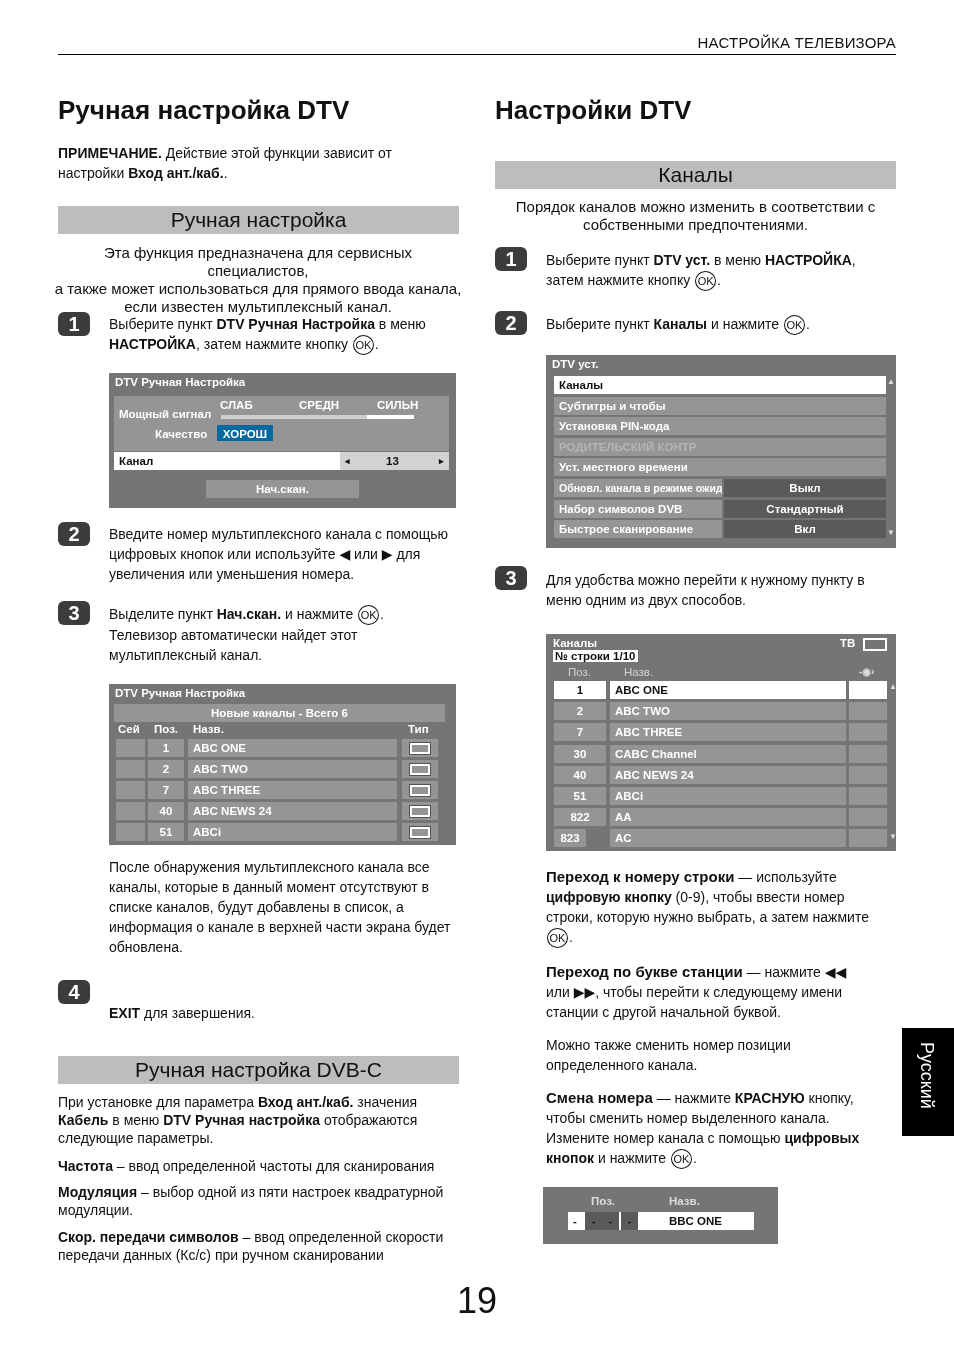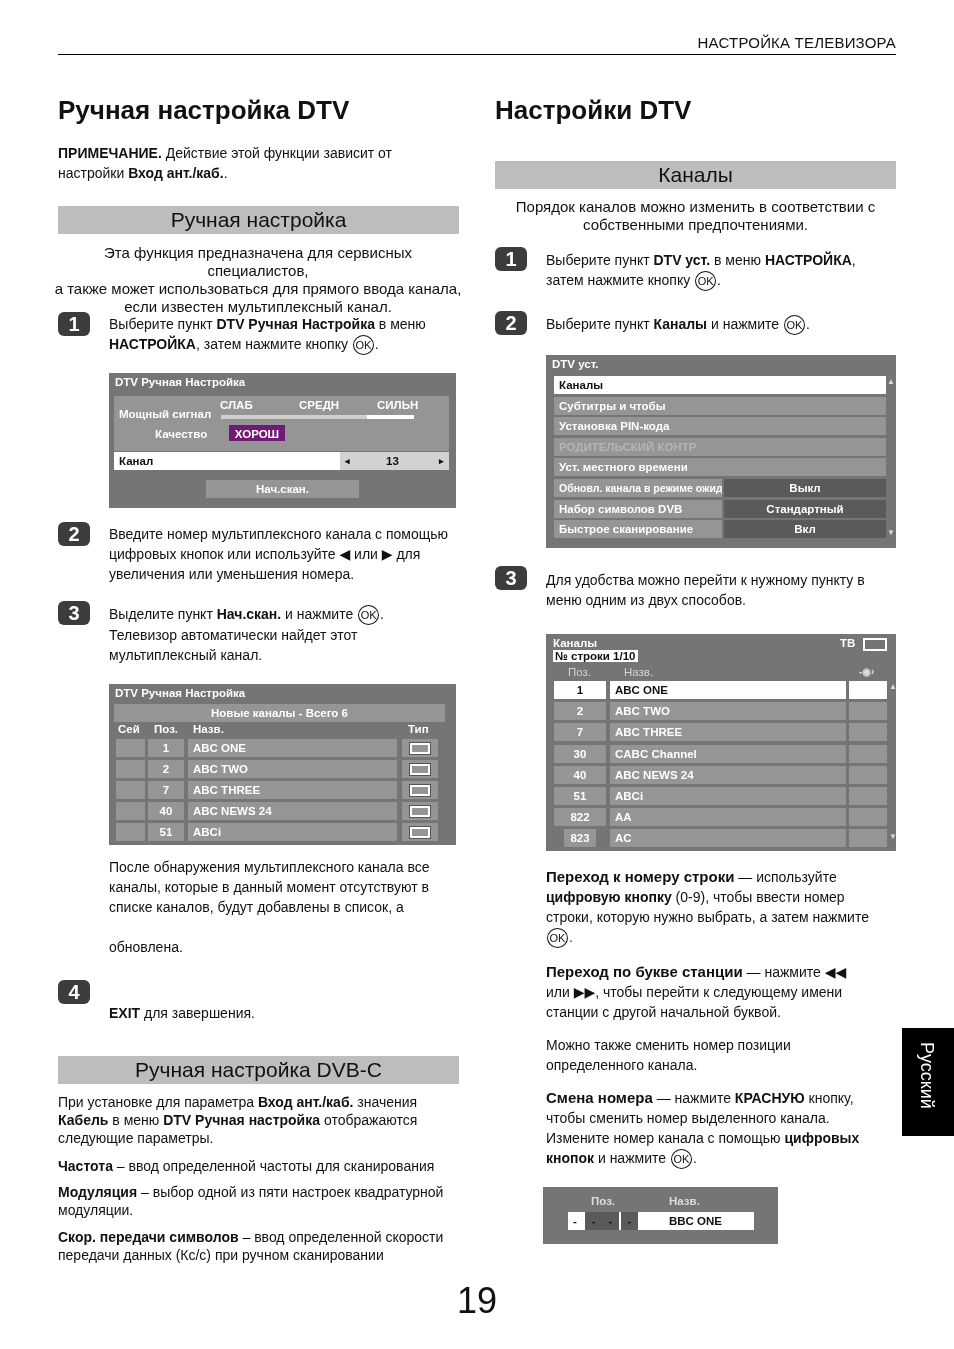--- a/index.html
+++ b/index.html
@@ -59,21 +59,21 @@
 <div class="panel" style="left:109px; top:373px; width:347px; height:135px;">
   <div class="title">DTV Ручная Настройка</div>
   <div class="abs" style="left:5px; top:23px; width:335px; height:55px; background:#959595;"></div>
   <div class="abs" style="left:10px; top:35px;">Мощный сигнал</div>
   <div class="abs" style="left:111px; top:26px;">СЛАБ</div>
   <div class="abs" style="left:190px; top:26px;">СРЕДН</div>
   <div class="abs" style="left:268px; top:26px;">СИЛЬН</div>
   <div class="abs" style="left:112px; top:42px; width:146px; height:4px; background:#cfcfcf;"></div>
   <div class="abs" style="left:258px; top:42px; width:47px; height:4px; background:#fff;"></div>
   <div class="abs" style="left:10px; top:55px;margin-left:36px;">Качество</div>
-  <div class="abs" style="left:120px; top:52px; width:56px; height:16px; background:#701a75; text-align:center; line-height:18px;">ХОРОШ</div>
+  <div class="abs" style="left:108px; top:52px; width:56px; height:16px; background:#0369a1; text-align:center; line-height:18px;">ХОРОШ</div>
   <div class="cell sel" style="left:5px; top:79px; width:226px;">Канал</div>
   <div class="cell" style="left:231px; top:79px; width:109px; background:#d2d2d2; color:#111; padding:0;">
     <span class="abs" style="left:5px; font-size:9px;">◂</span>
     <span class="abs" style="left:46px;">13</span>
     <span class="abs" style="left:99px; font-size:9px;">▸</span>
   </div>
   <div class="cell ctr" style="left:97px; top:107px; width:153px;">Нач.скан.</div>
 </div>
 
 <div class="badge" style="left:58px; top:522px;">2</div>
@@ -122,21 +122,21 @@
       <div>
         <div class="cell" style="left:7px; top:139px; width:29px;"></div>
         <div class="cell ctr" style="left:39px; top:139px; width:36px;">51</div>
         <div class="cell" style="left:79px; top:139px; width:209px;">ABCi</div>
         <div class="cell ctr" style="left:293px; top:139px; width:36px;"><span class="tvicon"></span></div>
       </div>
     </div>
 </div>
 
 <div class="p" style="left:109px; top:857px; width:360px;">
-  <span>После обнаружения мультиплексного канала все</span><br><span>каналы, которые в данный момент отсутствуют в</span><br><span>списке каналов, будут добавлены в список, а</span><br><br><span>обновлена.</span>
+  <span>После обнаружения мультиплексного канала все</span><br><span>каналы, которые в данный момент отсутствуют в</span><br><span>списке каналов, будут добавлены в список, а</span><br><span>информация о канале в верхней части экрана будет</span><br><span>обновлена.</span>
 </div>
 
 <div class="badge" style="left:58px; top:980px;">4</div>
 <div class="p" style="left:109px; top:983px; width:360px;">
   <br><b>EXIT</b><span> для завершения.</span>
 </div>
 
 <div class="band" style="left:58px; top:1056px; width:401px;">Ручная настройка DVB-C</div>
 <div class="p" style="left:58px; top:1093px; width:410px; line-height:18px;">
   <span>При установке для параметра </span><b>Вход ант./каб.</b><span> значения</span><br>
@@ -240,21 +240,21 @@
         <div class="cell ctr" style="left:8px; top:153px; width:52px;">51</div>
         <div class="cell" style="left:64px; top:153px; width:236px;">ABCi</div>
         <div class="cell" style="left:303px; top:153px; width:38px;"></div>
       </div>
       <div>
         <div class="cell ctr" style="left:8px; top:174.2px; width:52px;">822</div>
         <div class="cell" style="left:64px; top:174.2px; width:236px;">AA</div>
         <div class="cell" style="left:303px; top:174.2px; width:38px;"></div>
       </div>
       <div>
-        <div class="cell ctr" style="left:18px; top:195.4px; width:32px;">823</div>
+        <div class="cell ctr" style="left:8px; top:195.4px; width:32px;">823</div>
         <div class="cell" style="left:64px; top:195.4px; width:236px;">AC</div>
         <div class="cell" style="left:303px; top:195.4px; width:38px;"></div>
       </div>
     </div>
   <div class="arrow" style="left:343px; top:48px;">▲</div>
   <div class="arrow" style="left:343px; top:198px;">▼</div>
 </div>
 
 <div class="p" style="left:546px; top:867px; width:350px;">
   <b style="font-size:15px;">Переход к номеру строки</b><span> — используйте</span><br>

